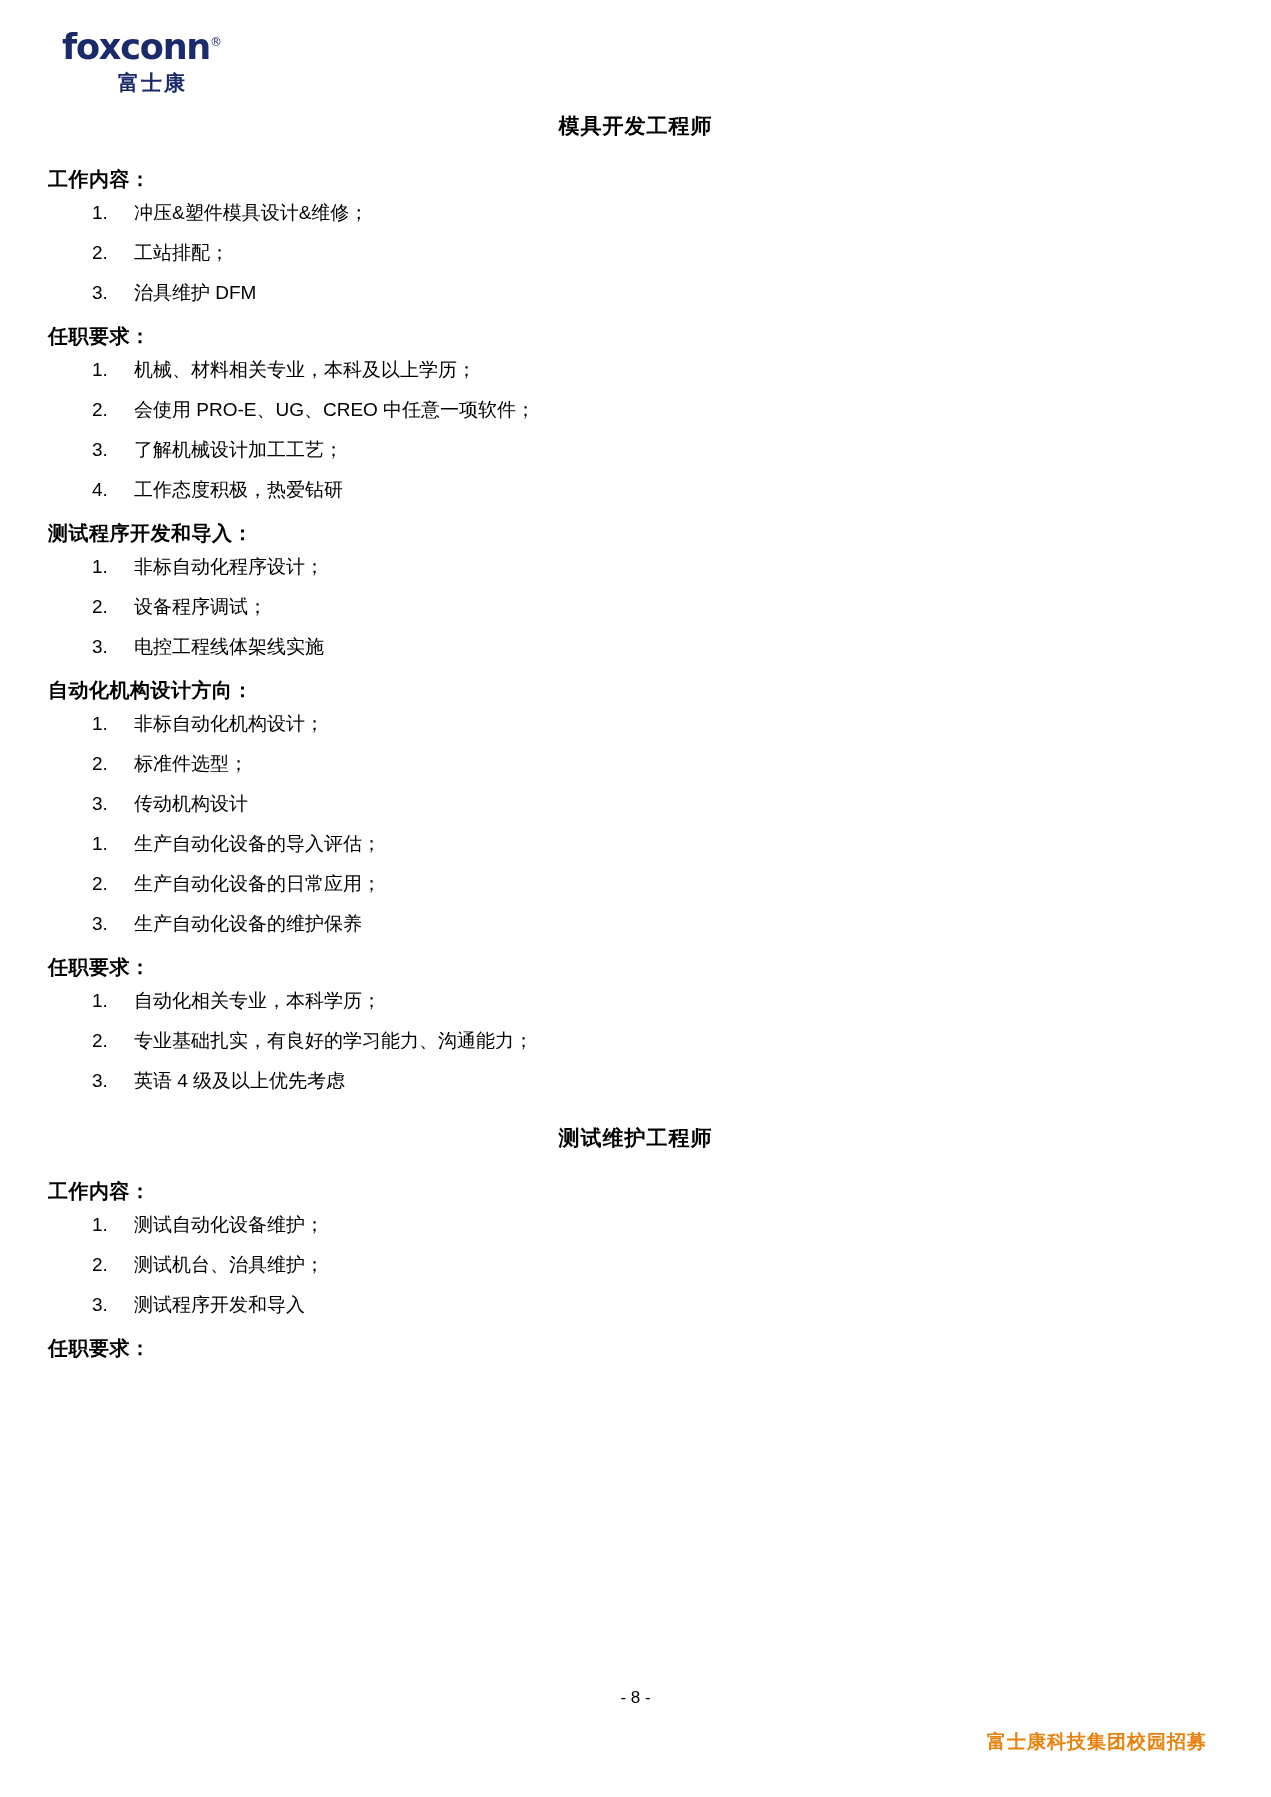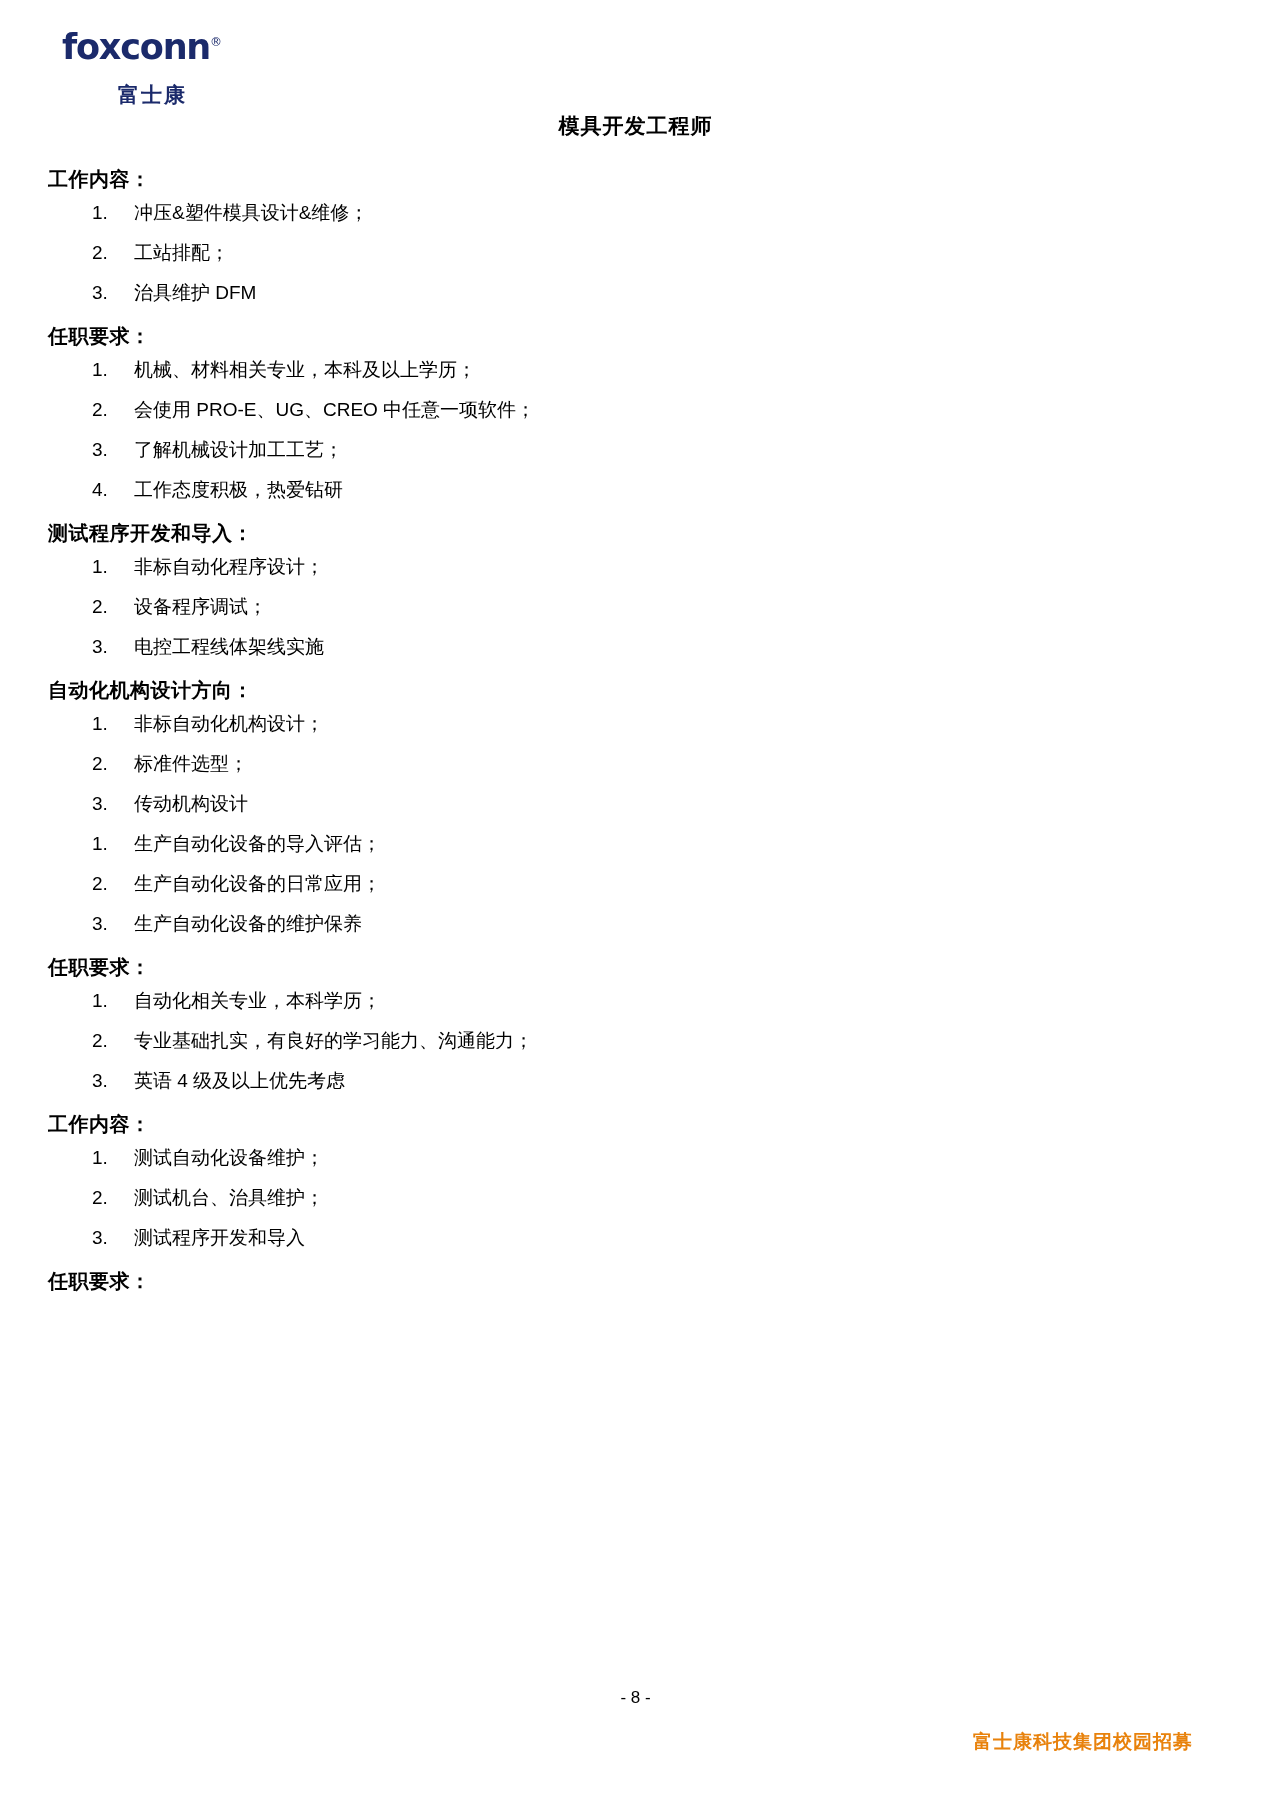--- a/index.html
+++ b/index.html
@@ -38,21 +38,21 @@
     line-height: 1;
     display: inline-block;
   }
   .logo-reg {
     font-size: 12px;
     vertical-align: super;
     font-weight: normal;
     letter-spacing: 0;
   }
   .logo-cn {
-    margin-top: 16px;
+    margin-top: 4px;
     font-size: 21px;
     font-weight: bold;
     color: #1b2a6b;
     letter-spacing: 2px;
     text-align: left;
     padding-left: 56px;
   }
 
   
   .content {
@@ -103,21 +103,21 @@
   .page-number {
     position: absolute;
     left: 0;
     width: 1271px;
     top: 1688px;
     text-align: center;
     font-size: 17px;
   }
   .footer-brand {
     position: absolute;
-    right: 78px;
+    right: 64px;
     top: 1729px;
     font-size: 19px;
     font-weight: bold;
     color: #e8820c;
     letter-spacing: 1px;
   }
 </style>
 </head>
 <body>
 
@@ -173,20 +173,21 @@
 
       <div class="section-head">任职要求：</div>
       <ol class="items">
         <li><span class="num">1.</span><span>自动化相关专业，本科学历；</span></li>
         <li><span class="num">2.</span><span>专业基础扎实，有良好的学习能力、沟通能力；</span></li>
         <li><span class="num">3.</span><span>英语 4 级及以上优先考虑</span></li>
       </ol>
     </div>
 
     <div>
+      <div class="job-title spaced">测试维护工程师</div>
 
       <div class="section-head">工作内容：</div>
       <ol class="items">
         <li><span class="num">1.</span><span>测试自动化设备维护；</span></li>
         <li><span class="num">2.</span><span>测试机台、治具维护；</span></li>
         <li><span class="num">3.</span><span>测试程序开发和导入</span></li>
       </ol>
 
       <div class="section-head">任职要求：</div>
     </div>

